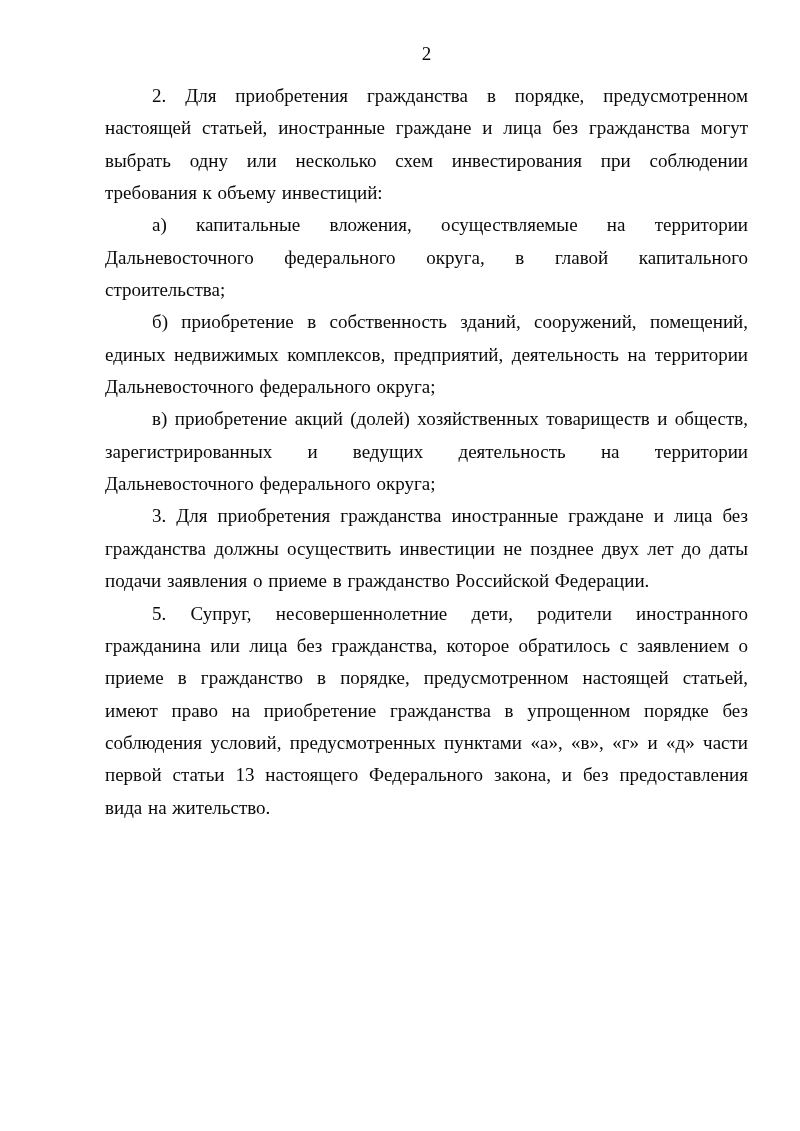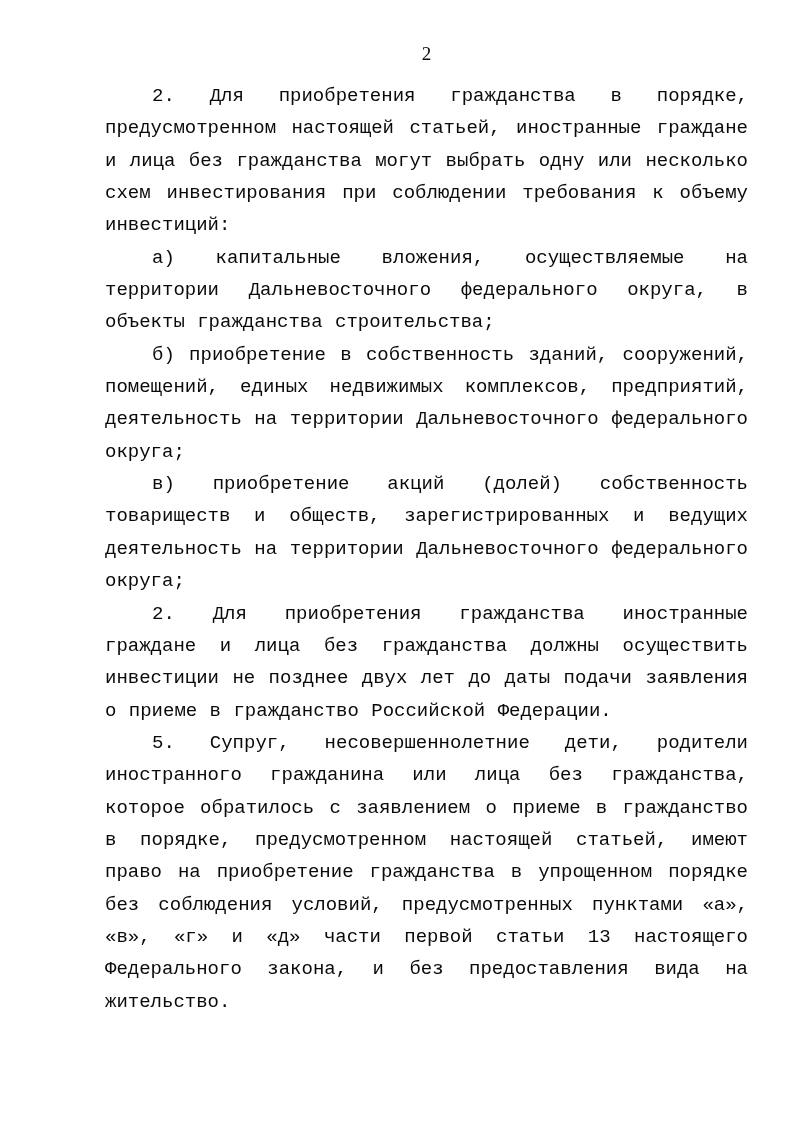--- a/index.html
+++ b/index.html
@@ -19,39 +19,38 @@
     overflow: hidden;
   }
   .page-number {
     font-size: 19px;
     line-height: 20px;
     text-align: center;
     letter-spacing: 0;
   }
   .content {
     margin-top: 16px;
-    font-family: Liberation Mono, monospace;
   }
   .content p.para {
     margin: 0;
     padding: 0;
     font-size: 19px;
     line-height: 32.35px;
     text-align: justify;
     text-indent: 47px;
     word-spacing: 1px;
   }
 </style>
 </head>
 <body>
 
 <div class="page">
   <div class="page-number">2</div>
 
   <div class="content">
     <p class="para">2. Для приобретения гражданства в порядке, предусмотренном настоящей статьей, иностранные граждане и лица без гражданства могут выбрать одну или несколько схем инвестирования при соблюдении требования к объему инвестиций:</p>
-    <p class="para">а) капитальные вложения, осуществляемые на территории Дальневосточного федерального округа, в объекты гражданства строительства;</p>
+    <p class="para">а) капитальные вложения, осуществляемые на территории Дальневосточного федерального округа, в главой капитального строительства;</p>
     <p class="para">б) приобретение в собственность зданий, сооружений, помещений, единых недвижимых комплексов, предприятий, деятельность на территории Дальневосточного федерального округа;</p>
-    <p class="para">в) приобретение акций (долей) собственность товариществ и обществ, зарегистрированных и ведущих деятельность на территории Дальневосточного федерального округа;</p>
-    <p class="para">2. Для приобретения гражданства иностранные граждане и лица без гражданства должны осуществить инвестиции не позднее двух лет до даты подачи заявления о приеме в гражданство Российской Федерации.</p>
+    <p class="para">в) приобретение акций (долей) хозяйственных товариществ и обществ, зарегистрированных и ведущих деятельность на территории Дальневосточного федерального округа;</p>
+    <p class="para">3. Для приобретения гражданства иностранные граждане и лица без гражданства должны осуществить инвестиции не позднее двух лет до даты подачи заявления о приеме в гражданство Российской Федерации.</p>
     <p class="para">5. Супруг, несовершеннолетние дети, родители иностранного гражданина или лица без гражданства, которое обратилось с заявлением о приеме в гражданство в порядке, предусмотренном настоящей статьей, имеют право на приобретение гражданства в упрощенном порядке без соблюдения условий, предусмотренных пунктами «а», «в», «г» и «д» части первой статьи 13 настоящего Федерального закона, и без предоставления вида на жительство.</p>
   </div>
 </div>
 
 </body></html>

